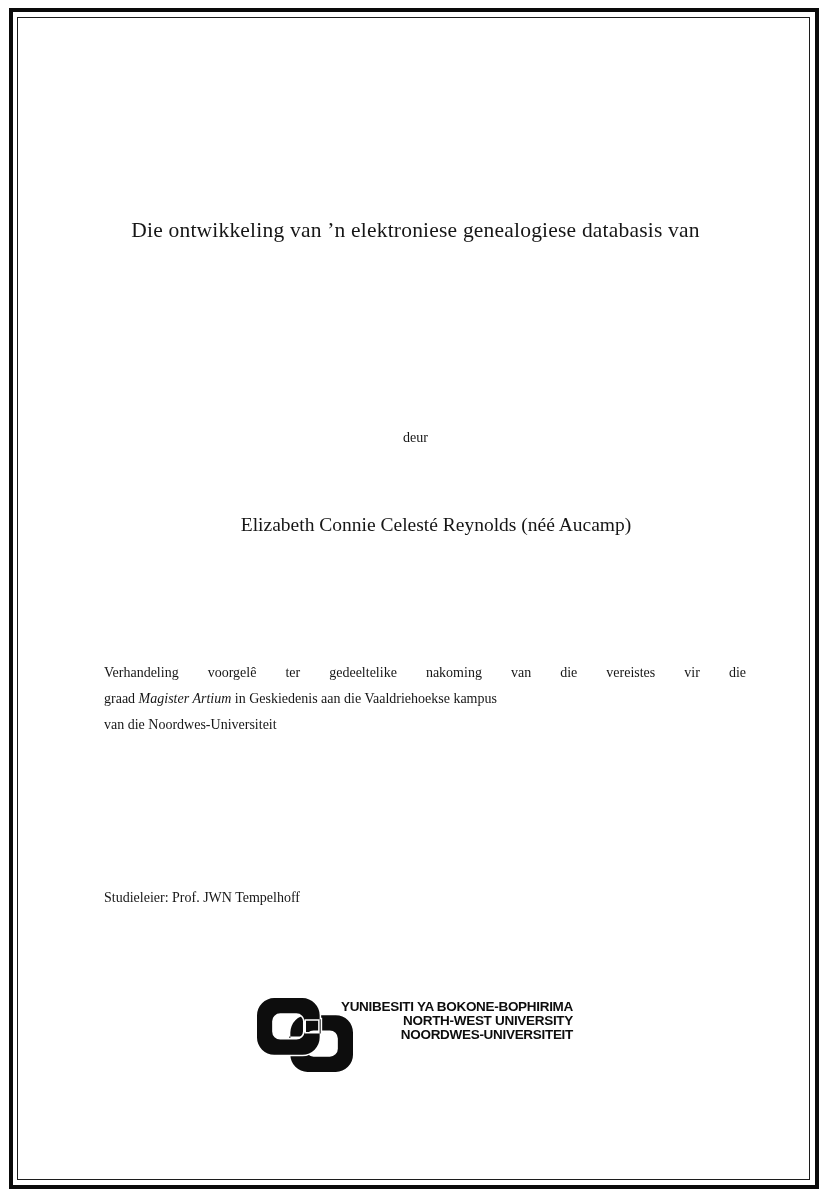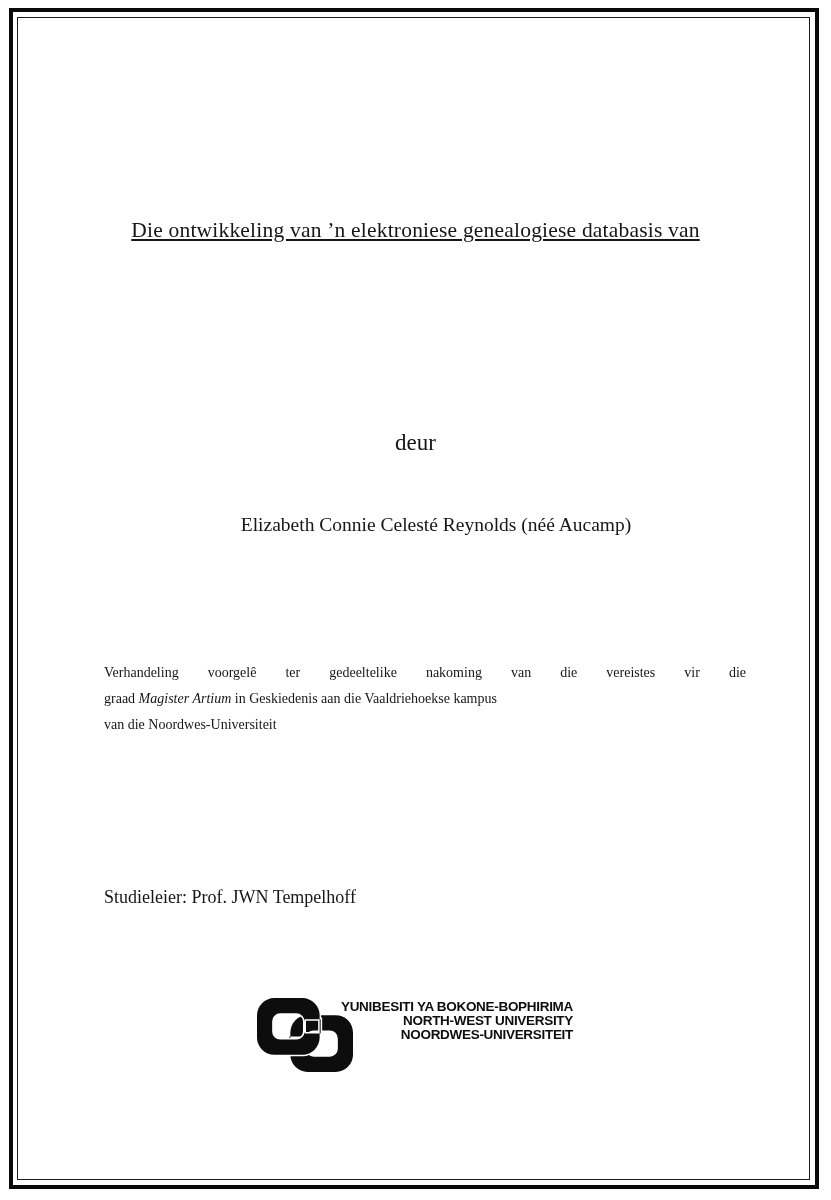--- a/index.html
+++ b/index.html
@@ -30,28 +30,27 @@
   }
   .title-block {
     position: absolute;
     top: 208px;
     left: 60px;
     right: 60px;
     text-align: center;
     font-size: 21.5px;
     line-height: 44px;
     letter-spacing: 0.2px;
-    text-decoration: underline;
   }
   .byline {
     position: absolute;
     top: 430px;
     left: 0; right: 0;
     text-align: center;
-    font-size: 23px;
+    font-size: 14px;
   }
   .author {
     position: absolute;
     top: 514px;
     left: 0; right: 0;
     text-align: center;
     font-size: 19.5px;
     margin-left: 41px;
   }
   .submission {
@@ -64,21 +63,21 @@
   }
   .submission .just {
     text-align: justify;
     text-align-last: justify;
   }
   .submission .italic { font-style: italic; }
   .supervisor-block {
     position: absolute;
     top: 885px;
     left: 104px;
-    font-size: 18px;
+    font-size: 14px;
     line-height: 25px;
   }
   .logo {
     position: absolute;
     top: 994px;
     left: 257px;
     width: 320px;
     height: 80px;
   }
   .logo-mark {

